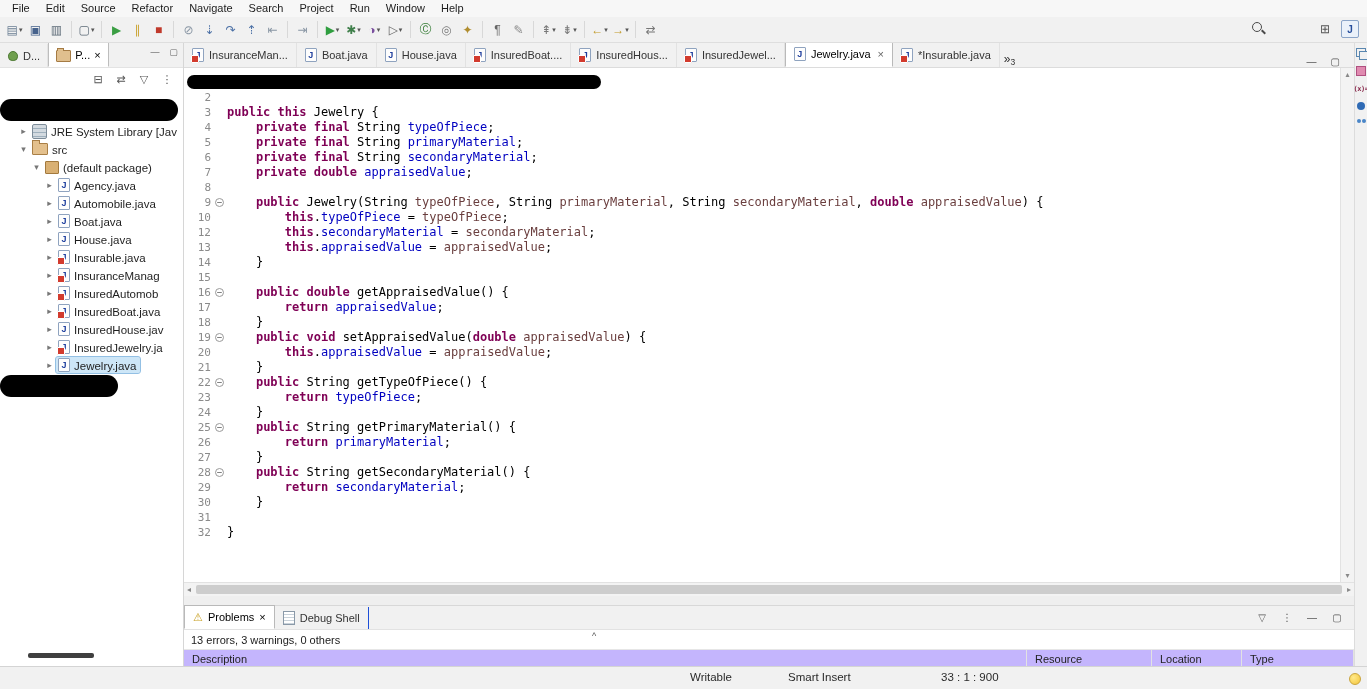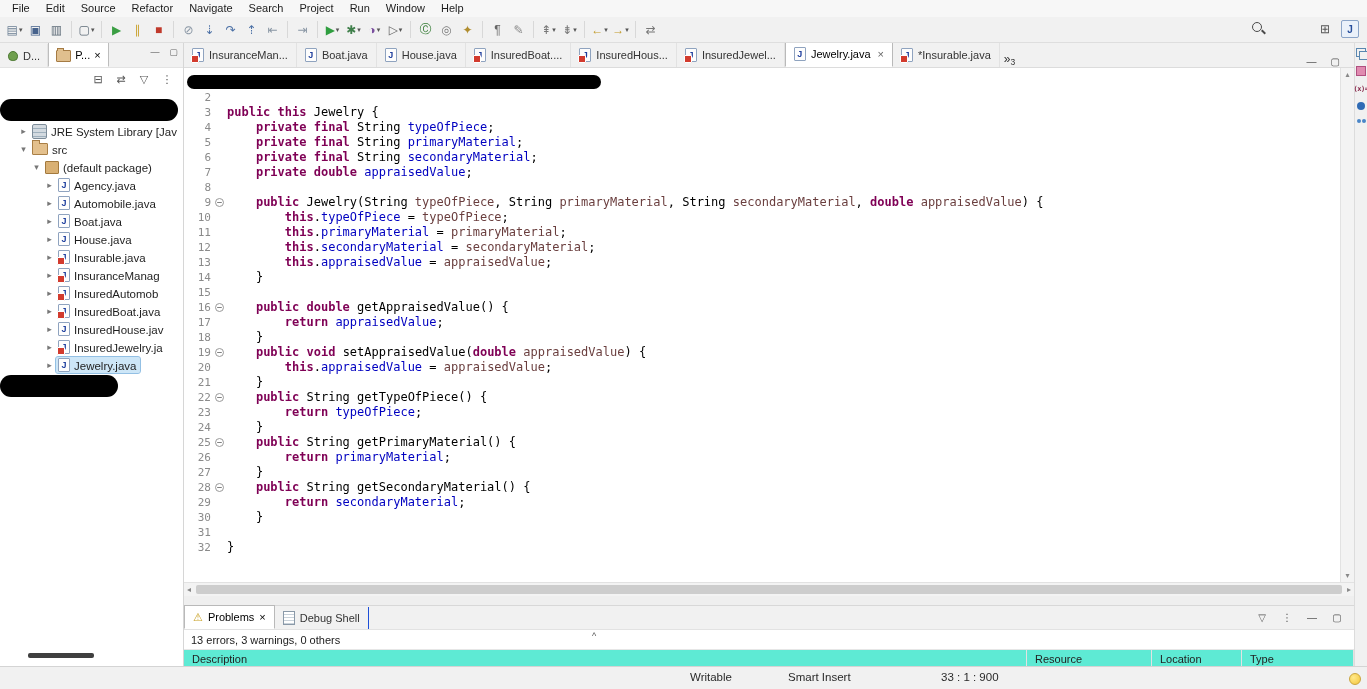--- a/index.html
+++ b/index.html
@@ -116,21 +116,21 @@
   .bp-header{height:23px;background:#f1f1f1;border-bottom:1px solid #e2e2e2;display:flex;align-items:flex-end;position:relative}
   .bp-tab{height:22px;display:flex;align-items:center;gap:5px;padding:0 8px;font-size:11px;color:#333;
           border-right:1px solid #1d4ed8;white-space:nowrap}
   .bp-tab.active{background:#fff;border:1px solid #b9b9b9;border-bottom:1px solid #fff;color:#000}
   .bp-warn{color:#c9a227;font-size:11px}
   .page-icon{width:10px;height:12px;border:1px solid #8a99a8;
           background:repeating-linear-gradient(180deg,#fff 0 2px,#c9d2da 2px 3px)}
   .bp-icons{margin-left:auto;display:flex;gap:11px;padding-right:10px;align-items:center;color:#555;font-size:10px;height:100%}
   .bp-summary{height:19px;font-size:11px;display:flex;align-items:center;padding-left:7px;position:relative;color:#1a1a1a}
   .bp-chevron{position:absolute;left:408px;top:1px;font-size:9px;color:#555}
-  .bp-cols{height:18px;display:flex;border-top:1px solid #e6e6e6;font-size:11px;color:#222;background:#5eead4}
+  .bp-cols{height:18px;display:flex;border-top:1px solid #e6e6e6;font-size:11px;color:#222;background:#c4b5fd}
   .bp-col{display:flex;align-items:center;padding-left:8px;border-right:1px solid #e2e2e2;box-sizing:border-box}
 
   
   .right-strip{position:absolute;right:0;top:43px;width:13px;height:623px;background:#f1f1f1;
           border-left:1px solid #dcdcdc;box-sizing:border-box;display:flex;flex-direction:column;
           align-items:center;padding-top:5px;gap:9px}
   .rs-restore{width:8px;height:7px;border:1px solid #5a87b0;position:relative}
   .rs-restore::after{content:"";position:absolute;left:2px;top:2px;width:8px;height:7px;border:1px solid #5a87b0;background:#f1f1f1}
   .rs-pink{width:8px;height:8px;background:#e08bb0;border:1px solid #b05080}
   .rs-text{font-size:7px;color:#8a2b4d;font-weight:bold;letter-spacing:-0.5px;font-family:"DejaVu Sans Mono",monospace}
@@ -455,21 +455,20 @@
         <div class="code-row"><span class="ln">1</span><span class="fold"></span><span class="ct"></span><span class="code-blob"></span></div>
         <div class="code-row"><span class="ln">2</span><span class="fold"></span><span class="ct"></span></div>
         <div class="code-row"><span class="ln">3</span><span class="fold"></span><span class="ct"><span class="tk-k">public</span><span class="tk-p"> </span><span class="tk-k">this</span><span class="tk-p"> Jewelry {</span></span></div>
         <div class="code-row"><span class="ln">4</span><span class="fold"></span><span class="ct"><span class="tk-p">    </span><span class="tk-k">private</span><span class="tk-p"> </span><span class="tk-k">final</span><span class="tk-p"> String </span><span class="tk-f">typeOfPiece</span><span class="tk-p">;</span></span></div>
         <div class="code-row"><span class="ln">5</span><span class="fold"></span><span class="ct"><span class="tk-p">    </span><span class="tk-k">private</span><span class="tk-p"> </span><span class="tk-k">final</span><span class="tk-p"> String </span><span class="tk-f">primaryMaterial</span><span class="tk-p">;</span></span></div>
         <div class="code-row"><span class="ln">6</span><span class="fold"></span><span class="ct"><span class="tk-p">    </span><span class="tk-k">private</span><span class="tk-p"> </span><span class="tk-k">final</span><span class="tk-p"> String </span><span class="tk-f">secondaryMaterial</span><span class="tk-p">;</span></span></div>
         <div class="code-row"><span class="ln">7</span><span class="fold"></span><span class="ct"><span class="tk-p">    </span><span class="tk-k">private</span><span class="tk-p"> </span><span class="tk-k">double</span><span class="tk-p"> </span><span class="tk-f">appraisedValue</span><span class="tk-p">;</span></span></div>
         <div class="code-row"><span class="ln">8</span><span class="fold"></span><span class="ct"></span></div>
         <div class="code-row"><span class="ln">9</span><span class="fold"><span class="fm">−</span></span><span class="ct"><span class="tk-p">    </span><span class="tk-k">public</span><span class="tk-p"> Jewelry(String </span><span class="tk-v">typeOfPiece</span><span class="tk-p">, String </span><span class="tk-v">primaryMaterial</span><span class="tk-p">, String </span><span class="tk-v">secondaryMaterial</span><span class="tk-p">, </span><span class="tk-k">double</span><span class="tk-p"> </span><span class="tk-v">appraisedValue</span><span class="tk-p">) {</span></span></div>
         <div class="code-row"><span class="ln">10</span><span class="fold"></span><span class="ct"><span class="tk-p">        </span><span class="tk-k">this</span><span class="tk-p">.</span><span class="tk-f">typeOfPiece</span><span class="tk-p"> = </span><span class="tk-v">typeOfPiece</span><span class="tk-p">;</span></span></div>
-        <div class="code-row"><span class="ln">11</span><span class="fold"></span><span class="ct"><span class="tk-p">        </span><span class="tk-k">this</span><span class="tk-p">.</span><span class="tk-f">primaryMaterial</span><span class="tk-p"> = </span><span class="tk-v">primaryMaterial</span><span class="tk-p">;</span></span></div>
         <div class="code-row"><span class="ln">12</span><span class="fold"></span><span class="ct"><span class="tk-p">        </span><span class="tk-k">this</span><span class="tk-p">.</span><span class="tk-f">secondaryMaterial</span><span class="tk-p"> = </span><span class="tk-v">secondaryMaterial</span><span class="tk-p">;</span></span></div>
         <div class="code-row"><span class="ln">13</span><span class="fold"></span><span class="ct"><span class="tk-p">        </span><span class="tk-k">this</span><span class="tk-p">.</span><span class="tk-f">appraisedValue</span><span class="tk-p"> = </span><span class="tk-v">appraisedValue</span><span class="tk-p">;</span></span></div>
         <div class="code-row"><span class="ln">14</span><span class="fold"></span><span class="ct"><span class="tk-p">    }</span></span></div>
         <div class="code-row"><span class="ln">15</span><span class="fold"></span><span class="ct"></span></div>
         <div class="code-row"><span class="ln">16</span><span class="fold"><span class="fm">−</span></span><span class="ct"><span class="tk-p">    </span><span class="tk-k">public</span><span class="tk-p"> </span><span class="tk-k">double</span><span class="tk-p"> getAppraisedValue() {</span></span></div>
         <div class="code-row"><span class="ln">17</span><span class="fold"></span><span class="ct"><span class="tk-p">        </span><span class="tk-k">return</span><span class="tk-p"> </span><span class="tk-f">appraisedValue</span><span class="tk-p">;</span></span></div>
         <div class="code-row"><span class="ln">18</span><span class="fold"></span><span class="ct"><span class="tk-p">    }</span></span></div>
         <div class="code-row"><span class="ln">19</span><span class="fold"><span class="fm">−</span></span><span class="ct"><span class="tk-p">    </span><span class="tk-k">public</span><span class="tk-p"> </span><span class="tk-k">void</span><span class="tk-p"> setAppraisedValue(</span><span class="tk-k">double</span><span class="tk-p"> </span><span class="tk-v">appraisedValue</span><span class="tk-p">) {</span></span></div>
         <div class="code-row"><span class="ln">20</span><span class="fold"></span><span class="ct"><span class="tk-p">        </span><span class="tk-k">this</span><span class="tk-p">.</span><span class="tk-f">appraisedValue</span><span class="tk-p"> = </span><span class="tk-v">appraisedValue</span><span class="tk-p">;</span></span></div>
         <div class="code-row"><span class="ln">21</span><span class="fold"></span><span class="ct"><span class="tk-p">    }</span></span></div>

